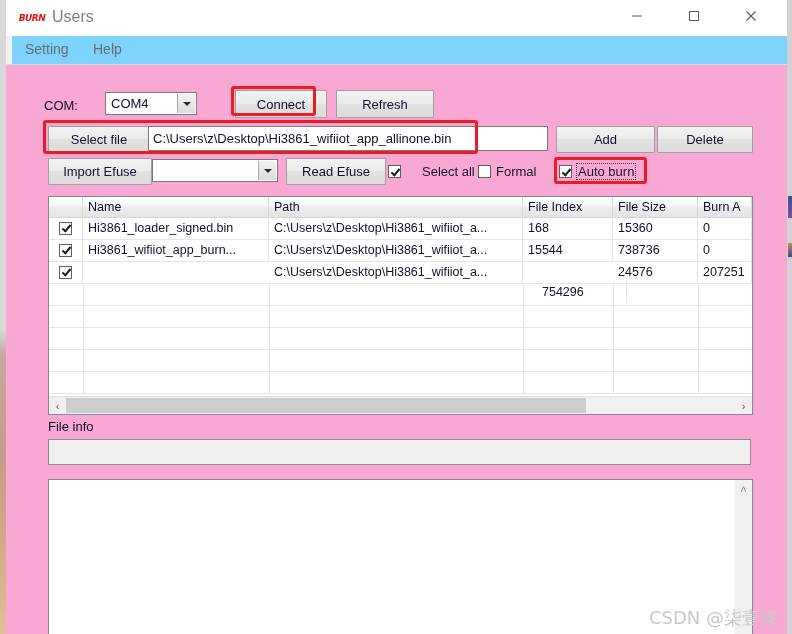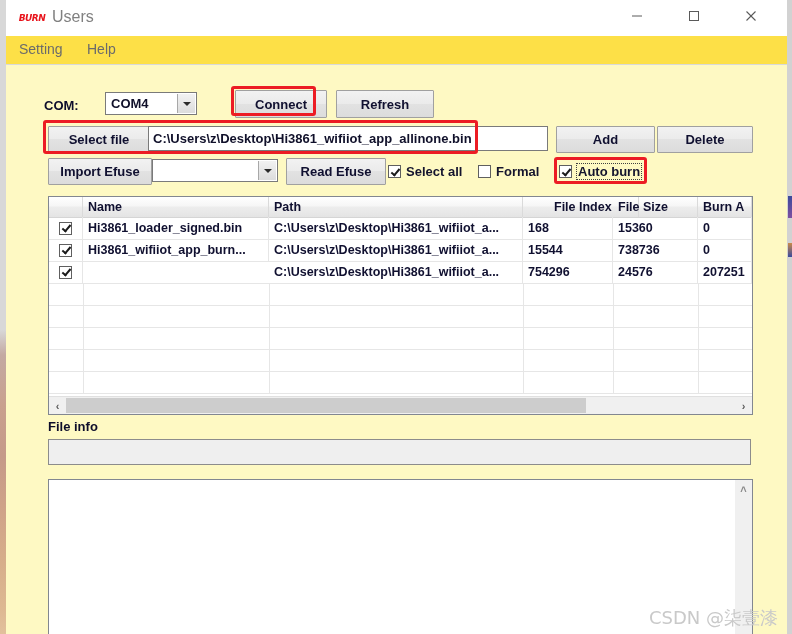--- a/index.html
+++ b/index.html
@@ -50,37 +50,36 @@
     position: absolute; top: 0; width: 46px; height: 32px;
     display: flex; align-items: center; justify-content: center;
     color: #5a5a5a;
   }
   .wb-min { right: 127px; }
   .wb-max { right: 70px; }
   .wb-close { right: 13px; }
 
   
   .menubar {
-    position: absolute; left: 6px; top: 36px; right: 5px; height: 28px;
-    background: #fde047;
+    position: absolute; left: 12px; top: 36px; right: 5px; height: 28px;
+    background: #7dd3fc;
     padding-left: 12px;
   }
   .menu-item {
     position: absolute; top: 4px; height: 20px;
     font-size: 14px; color: #6b6b6b; padding: 1px 5px;
   }
   .mi-setting { left: 8px; }
   .mi-help { left: 76px; }
 
   
   .client {
     position: absolute; left: 6px; top: 64px; right: 5px; bottom: 0;
-    background: #fef9c3;
+    background: #f9a8d4;
     border-top: 1px solid #d9d9d9;
-    font-weight: bold;
   }
 
   
   .lbl {
     position: absolute; font-size: 13px; color: #0d0d2b;
   }
   .btn {
     position: absolute;
     background: linear-gradient(to bottom, #f2f2f2 0%, #ebebeb 48%, #e2e2e2 50%, #dcdcdc 100%);
     border: 1px solid #a0a0a0;
@@ -297,21 +296,21 @@
 
     <div class="combo" style="left:146px; top:94px; width:126px; height:23px;">
       <span></span>
       <span class="arrow-btn">
         <span class="caret-dn"></span>
       </span>
     </div>
 
     <div class="btn" style="left:280px; top:93px; width:98px; height:25px;">Read Efuse</div>
 
-    <div class="chk-wrap" style="left:382px; top:99px;">
+    <div class="chk-wrap" style="left:382px; top:99px;gap:16px;">
       <span class="chk-box">
           <span class="tick"></span>
         </span>
       <span class="chk-label">Select all</span>
     </div>
 
     <div class="chk-wrap" style="left:472px; top:99px;">
       <span class="chk-box"></span>
       <span class="chk-label">Formal</span>
     </div>
@@ -323,21 +322,21 @@
       <span class="chk-label focus-dotted">Auto burn</span>
     </div>
 
 
     <div class="listview" style="left:42px; top:131px; width:703px; height:217px;">
 
       <div class="lv-header">
         <div class="lv-hcell" style="left:0px; width:34px;"></div>
         <div class="lv-hcell" style="left:34px; width:186px;">Name</div>
         <div class="lv-hcell" style="left:220px; width:254px;">Path</div>
-        <div class="lv-hcell" style="left:500px; width:90px;">File Index</div>
+        <div class="lv-hcell" style="left:474px; width:90px;">File Index</div>
         <div class="lv-hcell" style="left:564px; width:85px;">File Size</div>
         <div class="lv-hcell" style="left:649px; width:54px;">Burn A</div>
       </div>
 
       <div class="lv-body">
 
         <div class="lv-row" style="top:0px;">
           <div class="lv-cell cell-check" style="left:0px; width:34px;">
             <span class="chk-box" style="margin-right:0;">
                 <span class="tick"></span>
@@ -363,21 +362,21 @@
           <div class="lv-cell" style="left:649px; width:54px;">0</div>
         </div>
 
         <div class="lv-row" style="top:44px;">
           <div class="lv-cell cell-check" style="left:0px; width:34px;">
             <span class="chk-box" style="margin-right:0;">
                 <span class="tick"></span>
               </span>
           </div>
           <div class="lv-cell" style="left:220px; width:254px;">C:\Users\z\Desktop\Hi3861_wifiiot_a...</div>
-          <div class="lv-cell" style="left:474px; width:90px;">754296</div>
+          <div class="lv-cell" style="left:488px; width:90px;margin-top:20px;">754296</div>
           <div class="lv-cell" style="left:564px; width:85px;">24576</div>
           <div class="lv-cell" style="left:649px; width:54px;">207251</div>
         </div>
 
         <div class="lv-empty-row" style="top:66px;"></div>
         <div class="lv-empty-row" style="top:88px;"></div>
         <div class="lv-empty-row" style="top:110px;"></div>
         <div class="lv-empty-row" style="top:132px;"></div>
         <div class="lv-empty-row" style="top:154px;"></div>
 

